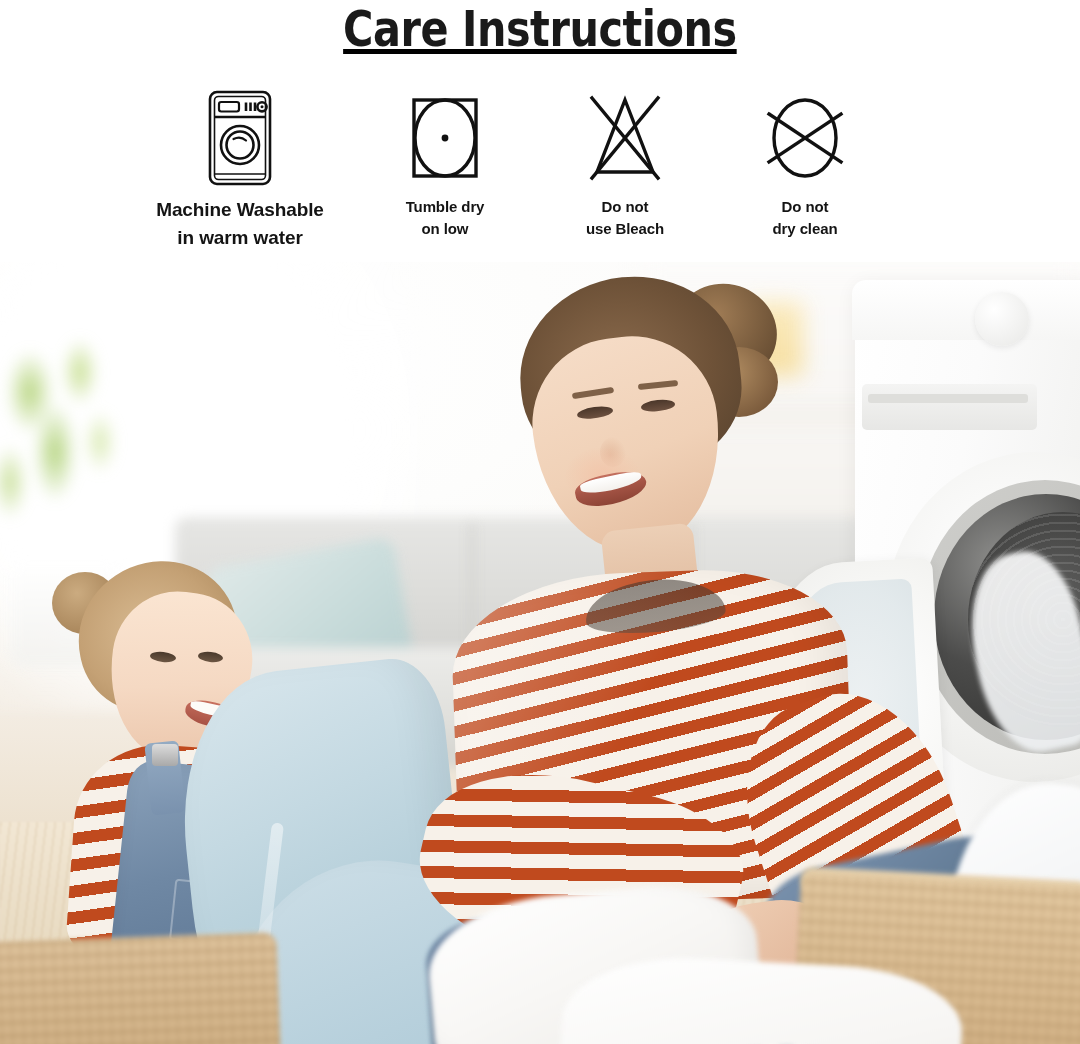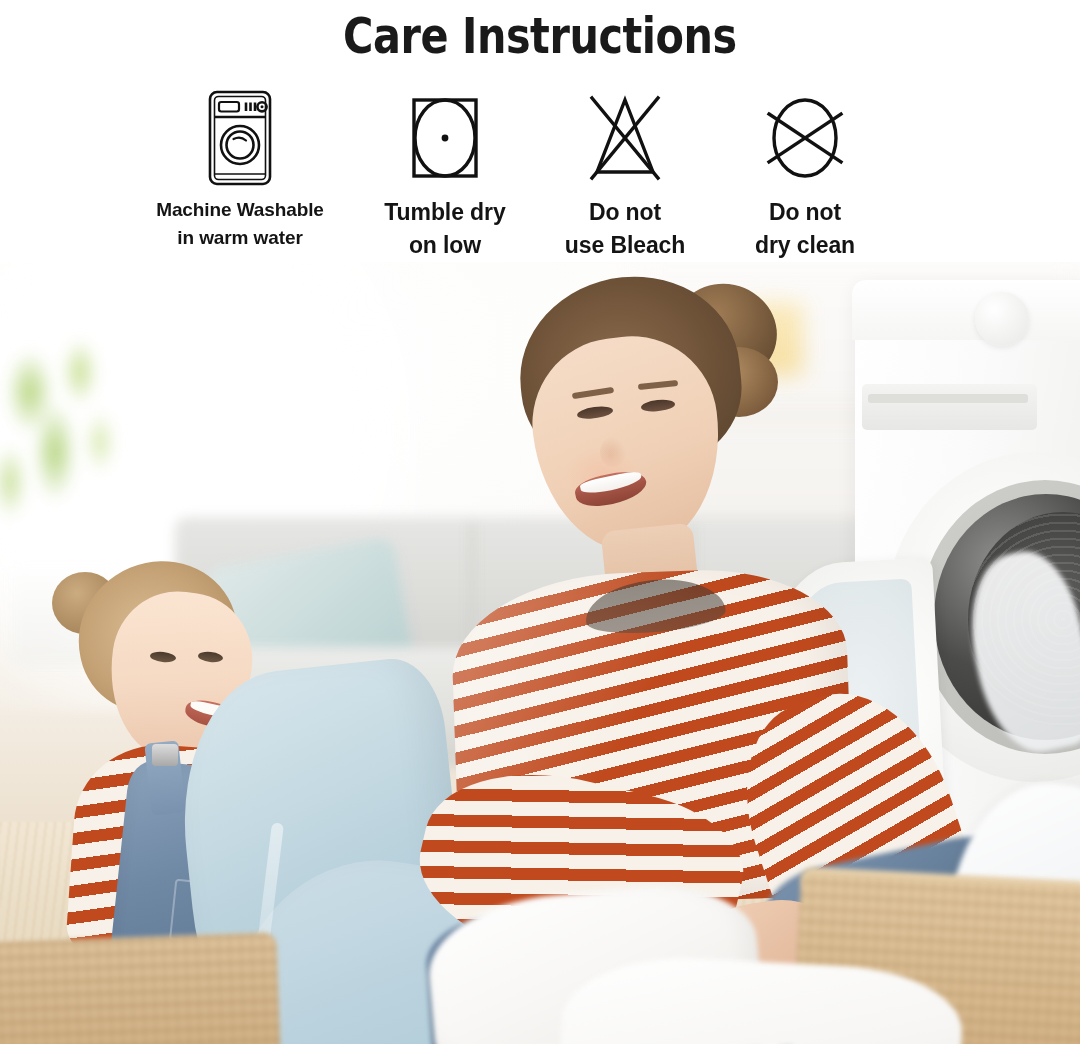--- a/index.html
+++ b/index.html
@@ -7,21 +7,21 @@
   body {
     font-family:"Liberation Sans", sans-serif;
     background:#ffffff;
     overflow:hidden;
     position:relative;
   }
   #page { position:relative; width:1080px; height:1044px; background:#fff; overflow:hidden; }
 
   
   .title-wrap { position:absolute; top:0; left:0; width:1080px; height:72px;
-                display:flex; align-items:center; justify-content:center; }
+                display:flex; justify-content:center;text-decoration:underline; }
   .title {
     font-family:"DejaVu Sans Condensed","Liberation Sans", sans-serif;
     font-weight:700;
     font-size:50px;
     letter-spacing:-0.5px;
     color:#1a1a1a;
     transform:scaleX(0.92);
     white-space:nowrap;
   }
 
@@ -32,21 +32,21 @@
   .care-item.w0 { width:230px; }
   .care-item.w1 { width:180px; }
   .care-item.w2 { width:180px; }
   .care-item.w3 { width:180px; }
   .care-icon { height:104px; display:flex; align-items:center; justify-content:center; }
   .care-label {
     margin-top:6px;
     text-align:center;
     font-family:"Liberation Sans", sans-serif;
     font-weight:700;
-    font-size:23px;
+    font-size:15px;
     line-height:1.45;
     color:#141414;
     letter-spacing:-0.1px;
     white-space:pre-line;
   }
   .care-item.w0 .care-label { font-size:19px; }
 
   
   .photo { position:absolute; left:0; top:262px; width:1080px; height:782px; overflow:hidden;
            background:#fbfaf8; }

